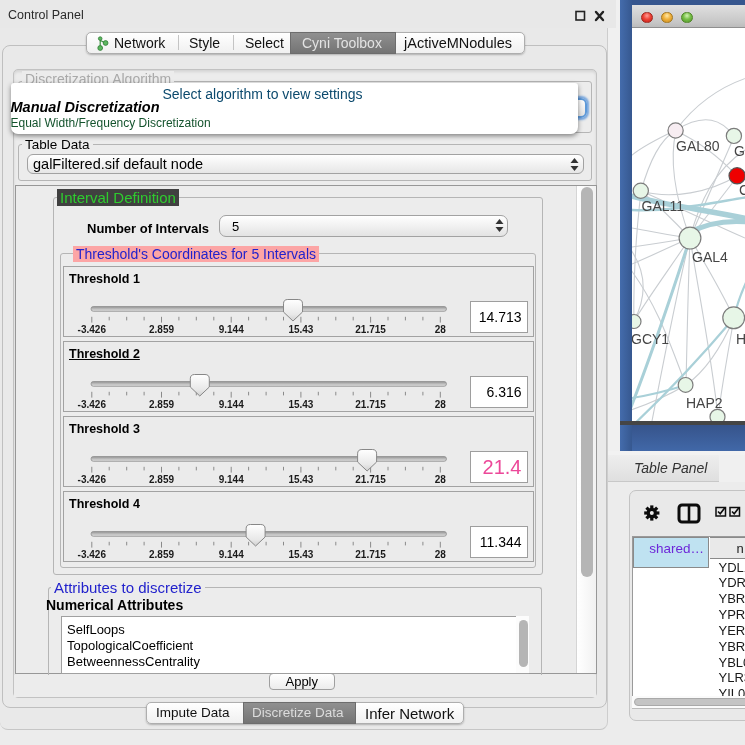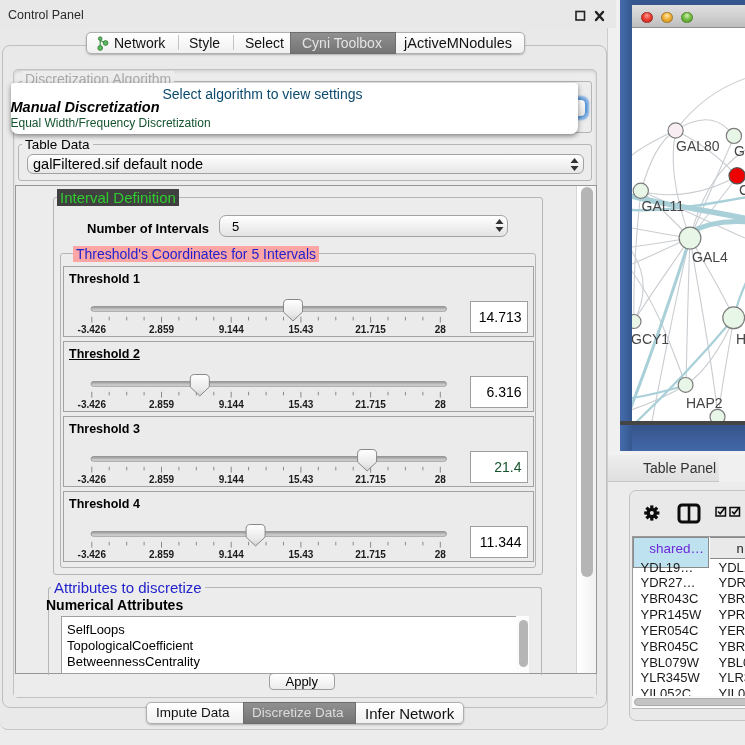--- a/index.html
+++ b/index.html
@@ -83,21 +83,21 @@
       <text x="692" y="262">GAL4</text>
       <text x="631" y="343.5">GCY1</text>
       <text x="736" y="343.5">H</text>
       <text x="686" y="407.5">HAP2</text>
     </g>
   </svg>
 
   <div class="abs" style="left:620px; top:420.5px; width:125px; height:4px; background:#454545;"></div>
 
   <div class="abs" style="left:607px; top:451px; width:138px; height:4px; background:#f2f2f2;"></div>
-  <div class="abs" style="left:607px; top:455px; width:112px; height:27px; background:linear-gradient(#eeeeee,#dfdfdf); border-bottom:1px solid #c8c8c8; color:#333; font-size:12.5px; line-height:27px; padding-left:36px; font-size:14px;">Table Panel</div>
+  <div class="abs" style="left:607px; top:455px; width:112px; height:27px; background:linear-gradient(#eeeeee,#dfdfdf); border-bottom:1px solid #c8c8c8; color:#333; font-size:12.5px; line-height:27px; padding-left:27px; font-size:14px;font-style:italic;">Table Panel</div>
   <div class="abs" style="left:607px; top:482px; width:138px; height:263px; background:#ececec;"></div>
 
   <div class="abs" style="left:628.5px; top:489.5px; width:140px; height:231px; background:#e9e9e9; border:1px solid #c3c3c3; border-radius:7px;"></div>
 
   <svg class="abs" style="left:631px; top:497px;" width="114" height="34" viewBox="0 0 114 34">
     <g id="gear" transform="translate(20.8,16)">
       <g fill="#0c0c0c">
         <circle r="5.2"></circle>
         <g>
           <rect x="-1.6" y="-7.6" width="3.2" height="15.2"></rect>
@@ -114,29 +114,20 @@
       <rect x="85" y="10.5" width="9.5" height="8.5" fill="none" stroke="#0c0c0c" stroke-width="1.5"></rect>
       <path d="M 87 14.5 l 2.2 2.2 l 4.5 -5.8" fill="none" stroke="#0c0c0c" stroke-width="1.6"></path>
       <rect x="99" y="10.5" width="9.5" height="8.5" fill="none" stroke="#0c0c0c" stroke-width="1.5"></rect>
       <path d="M 101 14.5 l 2.2 2.2 l 4.5 -5.8" fill="none" stroke="#0c0c0c" stroke-width="1.6"></path>
     </g>
   </svg>
 
   <div class="abs" style="left:631.5px; top:535.5px; width:114px; height:172px; background:#fff; border:1px solid #9a9a9a; border-right:none; overflow:hidden;">
     <div class="abs" style="left:0.5px; top:0; width:76px; height:31px; background:#bfe2f1; border:1px solid #8a8a8a; font-size:13.5px; color:#6d28d9; text-align:right; padding-right:4px; line-height:22px;">shared…</div>
     <div class="abs" style="left:77.5px; top:0; width:60px; height:22.5px; background:#e9e9e9; border-top:1px solid #8a8a8a; border-bottom:1px solid #8a8a8a; font-size:13px; color:#222; text-align:center; line-height:22px;">n</div>
-    <div class="abs" style="left:8px; top:23px; font-size:13px; color:#1a1a1a; line-height:15.85px; white-space:pre;">YDL19…
-YDR27…
-YBR043C
-YPR145W
-YER054C
-YBR045C
-YBL079W
-YLR345W
-YIL052C</div>
     <div class="abs" style="left:86px; top:23px; font-size:13px; color:#1a1a1a; line-height:15.85px; white-space:pre;">YDL19
 YDR27
 YBR04
 YPR14
 YER05
 YBR04
 YBL07
 YLR34
 YIL05</div>
   </div>
@@ -329,21 +320,21 @@
       <path d="M 357.6 453.3 q 0 -4.3 4.3 -4.3 l 10.4 0 q 4.3 0 4.3 4.3 l 0 8.2 l -9.5 9 l -9.5 -9 z" fill="url(#thumbgrad)" stroke="#878787" stroke-width="1"></path>
       <g font-size="10px" font-weight="bold" fill="#1a1a1a" font-family="Liberation Sans, sans-serif" text-anchor="middle">
         <text x="91.8" y="482.5">-3.426</text>
         <text x="161.5" y="482.5">2.859</text>
         <text x="231.2" y="482.5">9.144</text>
         <text x="300.9" y="482.5">15.43</text>
         <text x="370.6" y="482.5">21.715</text>
         <text x="440.3" y="482.5">28</text>
       </g>
     </svg>
-    <div class="abs" style="left:470px; top:450.5px; width:57.5px; height:32px; background:#fff; border:1px solid #9e9e9e; font-size:14px; color:#14532d; text-align:right; padding-right:5px; line-height:30px;">21.4</div>
+    <div class="abs" style="left:470px; top:450.5px; width:57.5px; height:32px; background:#fff; border:1px solid #9e9e9e; font-size:20px; color:#ec4899; text-align:right; padding-right:5px; line-height:30px;">21.4</div>
 
     <div class="abs" style="left:63px; top:490.5px; width:470.5px; height:71.5px; background:#ebebeb; border:1px solid #a2a2a2;"></div>
     <div class="abs" style="left:69px; top:497.0px; font-size:12.5px; font-weight:bold; color:#000;">Threshold 4</div>
     <svg class="abs" style="left:63px; top:490.5px;" width="470" height="71" viewBox="63 490.5 470 71">
       <rect x="91" y="531.0" width="355.5" height="4.8" rx="2.4" fill="url(#trackgrad)" stroke="#8f8f8f" stroke-width="0.8"></rect>
       <line x1="91.8" y1="541.3" x2="91.8" y2="547.0999999999999" stroke="#8a8a8a" stroke-width="1"></line>
       <line x1="109.2" y1="541.3" x2="109.2" y2="544.9" stroke="#8a8a8a" stroke-width="1"></line>
       <line x1="126.7" y1="541.3" x2="126.7" y2="544.9" stroke="#8a8a8a" stroke-width="1"></line>
       <line x1="144.1" y1="541.3" x2="144.1" y2="544.9" stroke="#8a8a8a" stroke-width="1"></line>
       <line x1="161.5" y1="541.3" x2="161.5" y2="547.0999999999999" stroke="#8a8a8a" stroke-width="1"></line>

